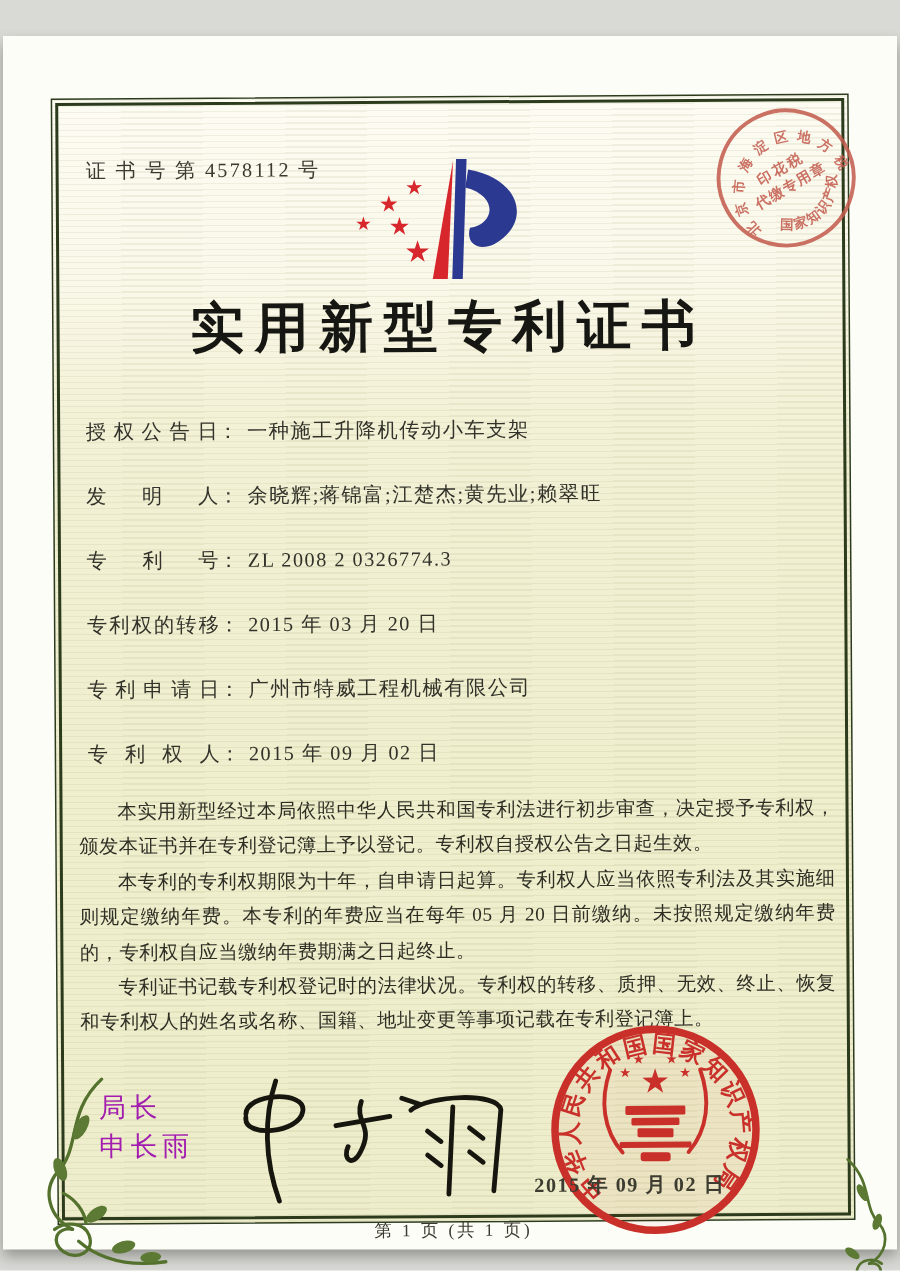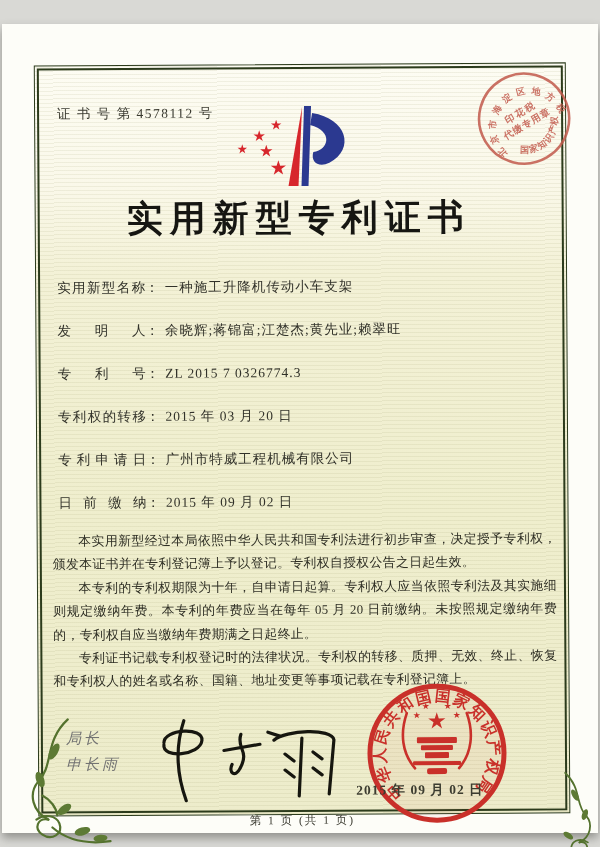--- a/index.html
+++ b/index.html
@@ -37,21 +37,21 @@
   .fields{position:absolute;left:56px;right:46px;top:252px;}
   .frow{margin-bottom:21px;font-size:13.5px;color:#32322a;line-height:22px;white-space:nowrap;}
   .flabel{display:inline-block;width:88px;text-align:justify;text-align-last:justify;}
   .fcolon{display:inline-block;margin-right:6px;}
   .fvalue{letter-spacing:1px;}
   .paras{position:absolute;left:50px;right:42px;top:505px;}
   .paras p{
     margin:0;font-size:12.8px;line-height:1.83;text-indent:2em;text-align:justify;
     color:#2e2e24;letter-spacing:.4px;
   }
-  .signer{position:absolute;left:62px;top:700px;font-size:15px;color:#737373;line-height:26px;letter-spacing:3px;font-style:italic;}
+  .signer{position:absolute;left:62px;top:700px;font-size:18px;color:#a21caf;line-height:26px;letter-spacing:3px;}
   .signature{position:absolute;left:142px;top:686px;}
   .seal{position:absolute;left:343px;top:652px;}
   .seal-date{
     position:absolute;left:352px;top:758px;width:180px;font-size:13.5px;font-weight:bold;
     color:#3c3c30;letter-spacing:1px;z-index:5;
   }
   .tax-stamp{position:absolute;left:468px;top:40px;z-index:6;opacity:.85;}
   .footer{
     position:absolute;left:0;right:0;top:789px;text-align:center;
     font-size:11.5px;color:#3a3a30;letter-spacing:2px;
@@ -84,36 +84,36 @@
       <use href="#star" transform="translate(31,32) scale(6)" fill="#d7262c"></use>
       <use href="#star" transform="translate(14,45) scale(5)" fill="#d7262c"></use>
       <use href="#star" transform="translate(38,47) scale(6.5)" fill="#d7262c"></use>
       <use href="#star" transform="translate(50,64) scale(8)" fill="#d7262c"></use>
     </svg>
 
     <div class="title">实用新型专利证书</div>
 
     <div class="fields">
       <div class="frow">
-        <span class="flabel">实用新型名称</span><span class="fcolon">：</span><span class="fvalue">一种施工升降机传动小车支架</span>
+        <span class="flabel">授权公告日</span><span class="fcolon">：</span><span class="fvalue">一种施工升降机传动小车支架</span>
       </div>
       <div class="frow">
         <span class="flabel">发明人</span><span class="fcolon">：</span><span class="fvalue">余晓辉;蒋锦富;江楚杰;黄先业;赖翠旺</span>
       </div>
       <div class="frow">
-        <span class="flabel">专利号</span><span class="fcolon">：</span><span class="fvalue">ZL 2015 7 0326774.3</span>
+        <span class="flabel">专利号</span><span class="fcolon">：</span><span class="fvalue">ZL 2008 2 0326774.3</span>
       </div>
       <div class="frow">
         <span class="flabel">专利权的转移</span><span class="fcolon">：</span><span class="fvalue">2015 年 03 月 20 日</span>
       </div>
       <div class="frow">
         <span class="flabel">专利申请日</span><span class="fcolon">：</span><span class="fvalue">广州市特威工程机械有限公司</span>
       </div>
       <div class="frow">
-        <span class="flabel">日前缴纳</span><span class="fcolon">：</span><span class="fvalue">2015 年 09 月 02 日</span>
+        <span class="flabel">专利权人</span><span class="fcolon">：</span><span class="fvalue">2015 年 09 月 02 日</span>
       </div>
     </div>
 
     <div class="paras">
       <p>本实用新型经过本局依照中华人民共和国专利法进行初步审查，决定授予专利权，颁发本证书并在专利登记簿上予以登记。专利权自授权公告之日起生效。</p>
       <p>本专利的专利权期限为十年，自申请日起算。专利权人应当依照专利法及其实施细则规定缴纳年费。本专利的年费应当在每年 05 月 20 日前缴纳。未按照规定缴纳年费的，专利权自应当缴纳年费期满之日起终止。</p>
       <p>专利证书记载专利权登记时的法律状况。专利权的转移、质押、无效、终止、恢复和专利权人的姓名或名称、国籍、地址变更等事项记载在专利登记簿上。</p>
     </div>
 
     <div class="signer">

